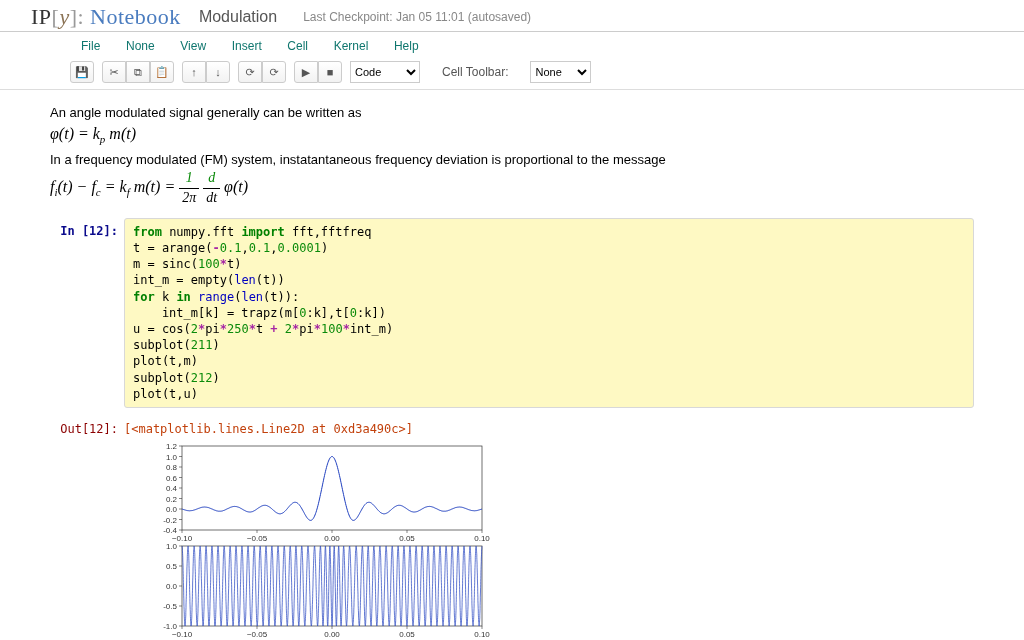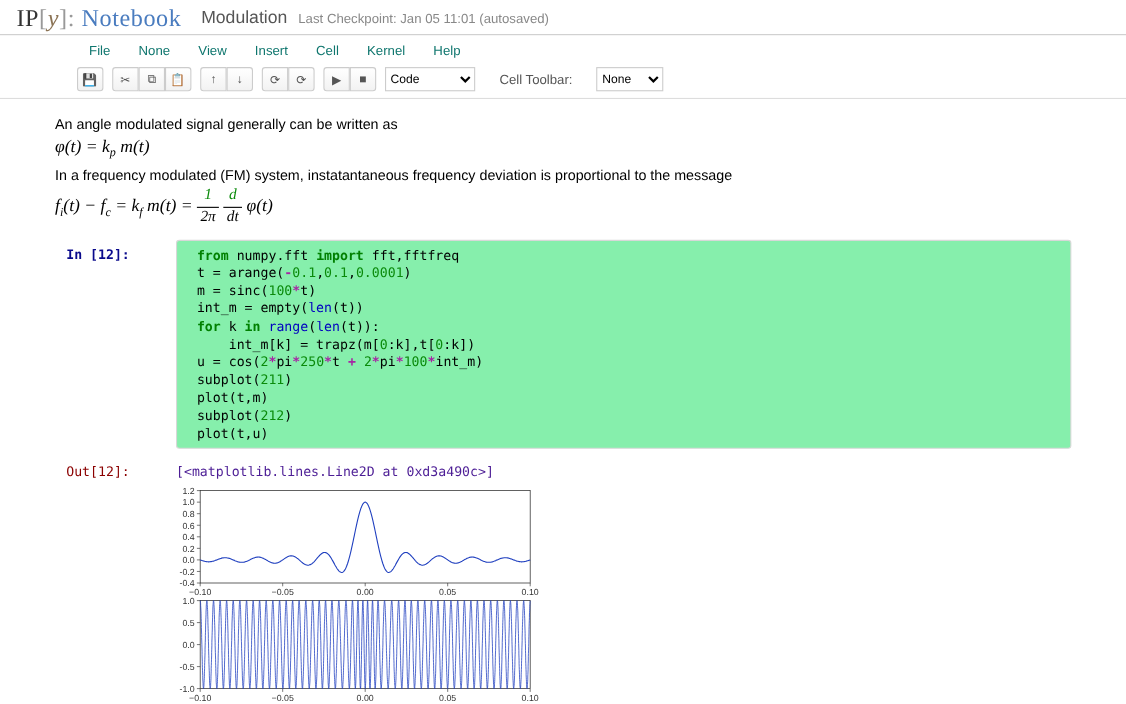--- a/index.html
+++ b/index.html
@@ -1,51 +1,51 @@
 <!DOCTYPE html>
 <html><head>
 <meta charset="utf-8">
 <style>
 * { box-sizing: border-box; margin: 0; padding: 0; }
 body { font-family: "Helvetica Neue", Helvetica, Arial, sans-serif; font-size: 13px; color: #000; background: #fff; width: 1024px; }
 .header { display: flex; align-items: center; padding: 4px 15px 2px 15px; border-bottom: 1px solid #ccc; height: 32px; }
 .logo { font-family: Georgia, serif; font-size: 22px; letter-spacing: .5px; }
-.logo .ip { color: #333; font-weight: normal; }
+.logo .ip { color: #333; font-weight: normal; margin-left: 16px; }
 .logo .bracket { color: #999; }
 .logo .y { color: #8b7355; font-style: italic; }
 .logo .nb { color: #4a7cbf; }
 .nb-title { margin-left: 18px; font-size: 16px; color: #555; }
-.checkpoint { margin-left: 10px; font-size: 12px; color: #888; }
+.checkpoint { margin-left: 26px; font-size: 12px; color: #888; }
 .menubar { padding: 3px 70px 1px 70px; }
 .menubar span { display: inline-block; padding: 4px 11px; font-size: 12px; color: #0f766e; cursor: pointer; }
 .toolbar { padding: 3px 70px 6px 70px; border-bottom: 1px solid #ddd; display: flex; align-items: center; gap: 2px; }
 .tb-group { display: flex; gap: 0; margin-right: 6px; }
 .tb-btn { width: 24px; height: 22px; border: 1px solid #ccc; background: linear-gradient(#fff,#f2f2f2); display: flex; align-items: center; justify-content: center; font-size: 11px; color: #555; cursor: pointer; }
 .tb-btn:first-child { border-radius: 3px 0 0 3px; }
 .tb-btn:last-child { border-radius: 0 3px 3px 0; }
 .tb-btn:only-child { border-radius: 3px; }
 select.tb-sel { height: 22px; font-size: 11px; border: 1px solid #ccc; background: #fff; }
 .tb-label { font-size: 12px; color: #555; margin: 0 20px; }
 .notebook { padding: 14px 50px 20px 50px; }
 .markdown { font-size: 13px; line-height: 1.35; margin-bottom: 10px; }
 .markdown .eq { font-family: Georgia, "Times New Roman", serif; font-size: 16px; font-style: italic; margin: 1px 0 4px 0; white-space: nowrap; }
 .markdown .eq .sub { font-size: 11px; vertical-align: sub; font-style: italic; }
 .markdown .frac { display: inline-block; text-align: center; vertical-align: middle; font-size: 14px; }
 .markdown .frac .num { display: block; border-bottom: 1px solid #000; padding: 0 3px; }
 .markdown .frac .den { display: block; padding: 0 3px; }
-.cell { display: flex; margin-top: 8px; gap: 36px; }
+.cell { display: flex; margin-top: 8px; }
 .prompt { width: 74px; text-align: right; padding-right: 6px; font-family: Menlo, Monaco, monospace; font-size: 12px; flex-shrink: 0; padding-top: 6px; }
 .prompt.in { color: #0a0a8c; font-weight: bold; }
 .prompt.out { color: #8b0000; }
-.code-area { flex: 1; border: 1px solid #d8d8d8; background: #86efac; border-radius: 3px; padding: 5px 18px; font-family: Menlo, Monaco, monospace; font-size: 12px; line-height: 1.35; white-space: pre; overflow: hidden; }
+.code-area { flex: 1; border: 1px solid #d8d8d8; background: #fef9c3; border-radius: 3px; padding: 5px 8px; font-family: Menlo, Monaco, monospace; font-size: 12px; line-height: 1.35; white-space: pre; overflow: hidden; }
 .kw { color: #008000; font-weight: bold; }
 .fn { color: #0000c0; }
 .num { color: #0a8a0a; }
 .op { color: #a626a4; font-weight: bold; }
-.output-text { flex: 1; font-family: Menlo, Monaco, monospace; font-size: 12px; padding-top: 6px; color: #4c1d95; }
+.output-text { flex: 1; font-family: Menlo, Monaco, monospace; font-size: 12px; padding-top: 6px; color: #c2410c; }
 .plot-area { margin-left: 94px; margin-top: 6px; position: relative; }
 svg { display: block; }
 </style>
 </head>
 <body>
 
 <div class="header">
   <span class="logo">
     <span class="ip">IP</span><span class="bracket">[</span><span class="y">y</span><span class="bracket">]:</span> <span class="nb">Notebook</span>
   </span>
@@ -77,21 +77,21 @@
     <div class="tb-btn">↓</div>
   </div>
   <div class="tb-group">
     <div class="tb-btn">⟳</div>
     <div class="tb-btn">⟳</div>
   </div>
   <div class="tb-group">
     <div class="tb-btn">▶</div>
     <div class="tb-btn">■</div>
   </div>
-  <select class="tb-sel" style="width:82px">
+  <select class="tb-sel" style="width:70px">
     <option>Code</option>
   </select>
   <span class="tb-label">Cell Toolbar:</span>
   <select class="tb-sel" style="width:61px">
     <option>None</option>
   </select>
 </div>
 
 <div class="notebook">
   <div class="markdown">

